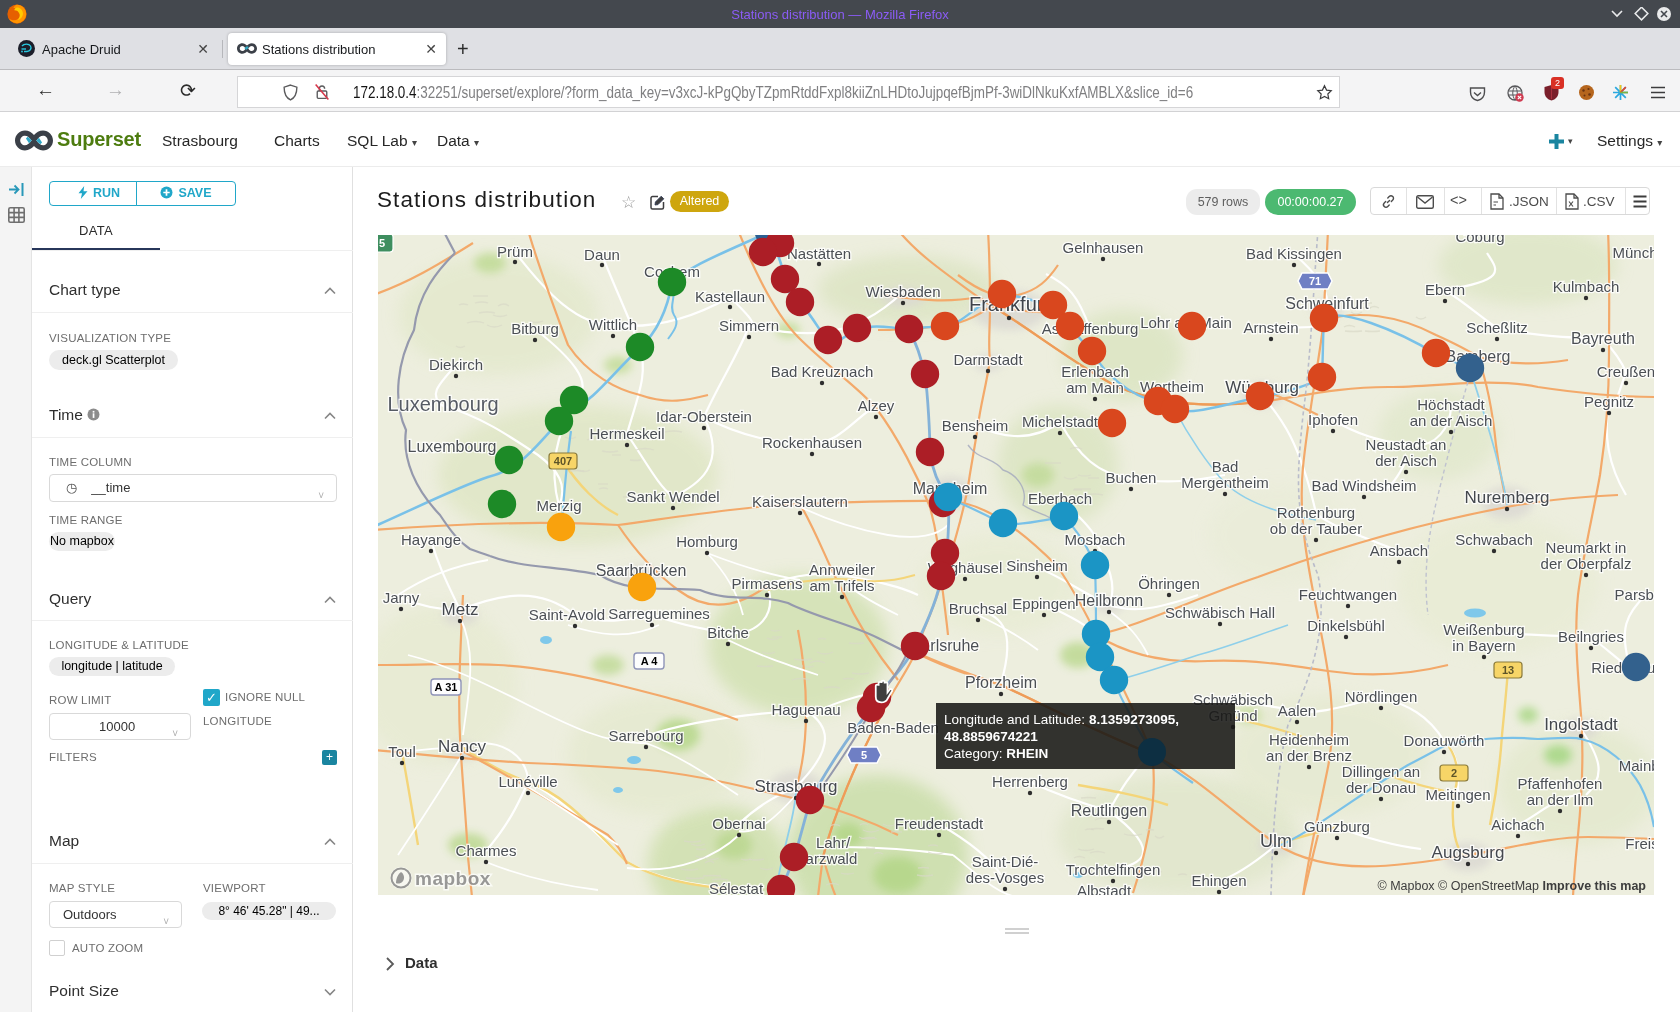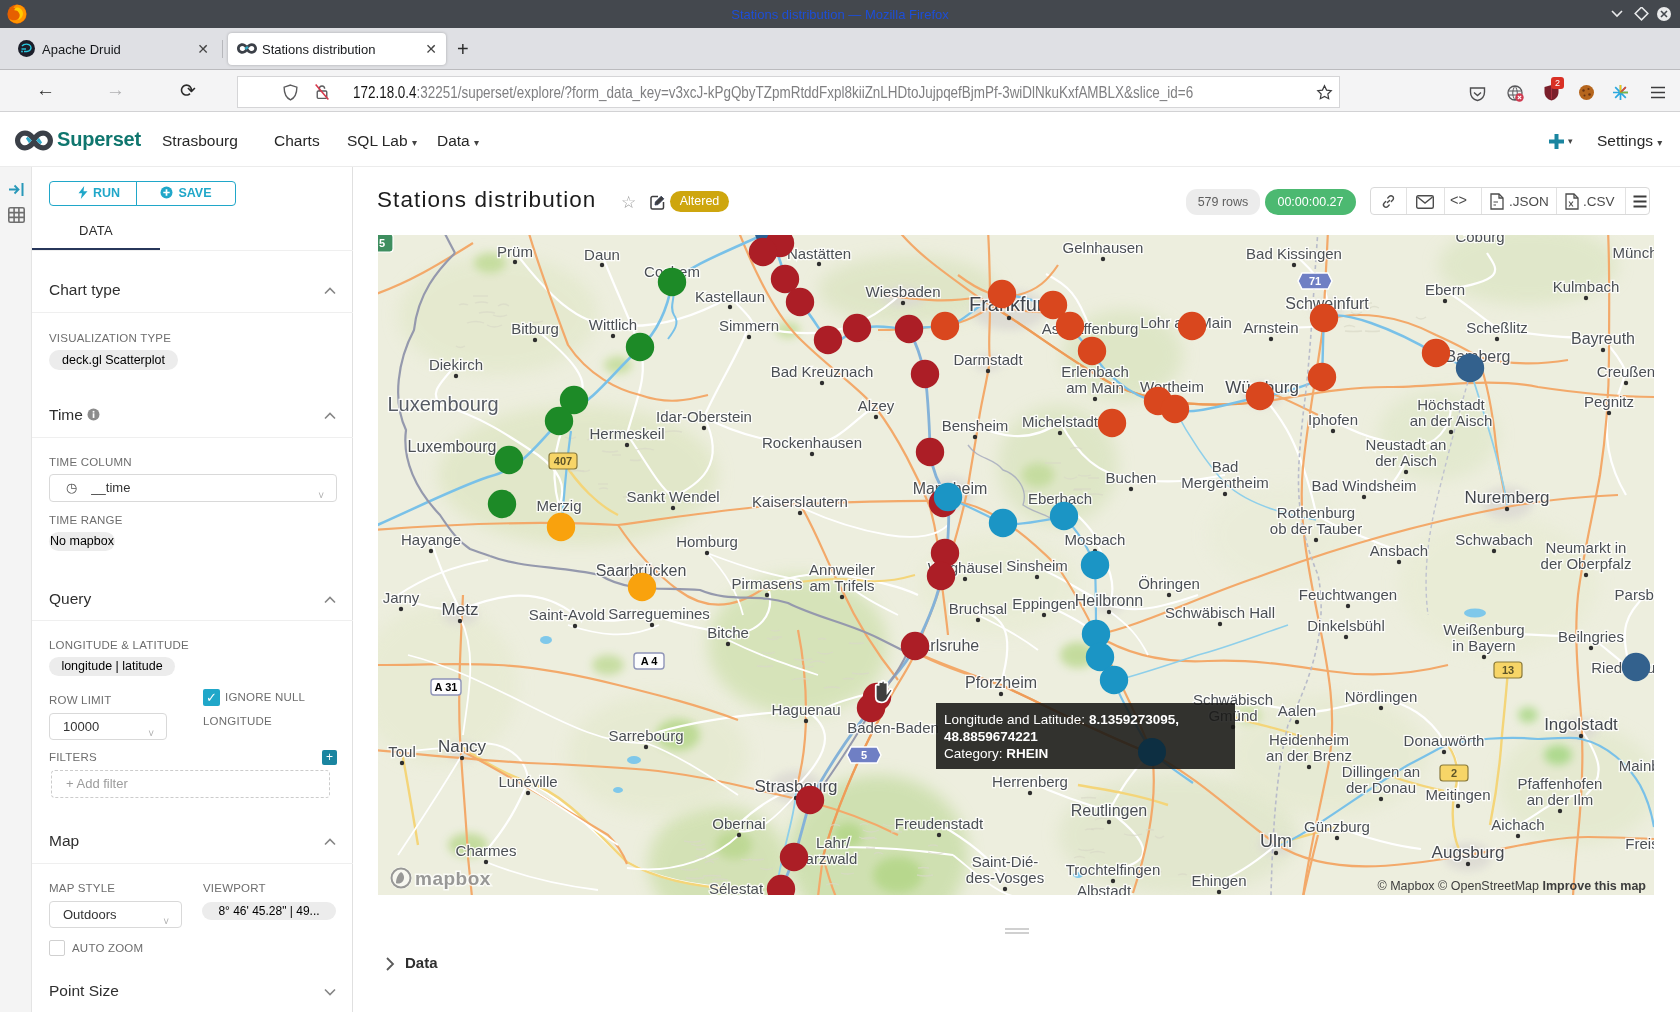--- a/index.html
+++ b/index.html
@@ -2,21 +2,21 @@
 <html><head>
 <meta charset="utf-8">
 <style>
   * { margin:0; padding:0; box-sizing:border-box; }
   html,body { width:1680px; height:1012px; overflow:hidden; background:#fff;
     font-family:"Liberation Sans", sans-serif; }
   .abs { position:absolute; }
   
   #titlebar { position:absolute; left:0; top:0; width:1680px; height:28px; background:#44484e; }
   #titletext { position:absolute; left:0; top:7px; width:1680px; text-align:center;
-    color:#1d4ed8; font-size:13px; }
+    color:#8b5cf6; font-size:13px; }
   #tabbar { position:absolute; left:0; top:28px; width:1680px; height:41px; background:#dfe0e4; }
   .tab { position:absolute; top:5px; height:32px; border-radius:4px; font-size:13px; color:#16181b; }
   #tab1 { left:8px; width:210px; }
   #tab2 { left:228px; width:218px; background:#fff; box-shadow:0 0 3px rgba(0,0,0,.25); }
   .tabtitle { position:absolute; left:34px; top:9px; }
   .tabclose { position:absolute; right:9px; top:8px; font-size:14px; color:#444; }
   #newtab { position:absolute; left:457px; top:10px; font-size:20px; color:#2b2b2b; }
   #tabsep { position:absolute; left:222px; top:12px; width:1px; height:18px; background:#b6b7bb; }
   #navbar { position:absolute; left:0; top:69px; width:1680px; height:43px; background:#f4f4f5;
     border-top:1px solid #bbbbbe; border-bottom:1px solid #d2d2d4; }
@@ -134,21 +134,21 @@
 <svg class="abs" style="left:1650px;top:86px;" width="16" height="13" viewBox="0 0 16 13">
   <path d="M1 1.5 H15 M1 6.5 H15 M1 11.5 H15" stroke="#3c3c3e" stroke-width="1.7"></path>
 </svg>
 
 <div id="appheader"></div>
 <svg class="abs" style="left:15px;top:130px;" width="38" height="21" viewBox="0 0 40 22">
   <path d="M10.5 0.5 C4.7 0.5 0 5.2 0 11 C0 16.8 4.7 21.5 10.5 21.5 C14.6 21.5 17.5 19.4 20 16.9 C22.5 19.4 25.4 21.5 29.5 21.5 C35.3 21.5 40 16.8 40 11 C40 5.2 35.3 0.5 29.5 0.5 C25.4 0.5 22.5 2.6 20 5.1 C17.5 2.6 14.6 0.5 10.5 0.5 Z M10.5 6 C13 6 14.9 7.8 16.4 9.6 L17.6 11 L16.4 12.4 C14.9 14.2 13 16 10.5 16 C7.7 16 5.5 13.8 5.5 11 C5.5 8.2 7.7 6 10.5 6 Z M29.5 6 C32.3 6 34.5 8.2 34.5 11 C34.5 13.8 32.3 16 29.5 16 C27 16 25.1 14.2 23.6 12.4 L22.4 11 L23.6 9.6 C25.1 7.8 27 6 29.5 6 Z" fill="#3b4048"></path>
   <path d="M13.3 7.0 C14.5 7.7 15.5 8.7 16.4 9.6 L17.6 11 L16.4 12.4 L14.8 14.0 L11.5 9.0 Z" fill="#2fa8c7"></path>
   <path d="M26.7 15.0 C25.5 14.3 24.5 13.3 23.6 12.4 L22.4 11 L23.6 9.6 L25.2 8.0 L28.5 13.0 Z" fill="#2fa8c7"></path>
 </svg>
-<div class="abs" style="left:57px;top:128px;font-size:20px;font-weight:bold;color:#0f766e;letter-spacing:-0.2px;">Superset</div>
+<div class="abs" style="left:57px;top:128px;font-size:20px;font-weight:bold;color:#4d7c0f;letter-spacing:-0.2px;">Superset</div>
 <svg class="abs" style="left:1549px;top:134px;" width="15" height="15" viewBox="0 0 15 15">
   <path d="M7.5 0 V15 M0 7.5 H15" stroke="#1a85a0" stroke-width="4"></path>
 </svg>
 <div class="abs" style="left:1568px;top:136px;font-size:9px;color:#444;">▾</div>
 <div class="navlink" style="left:162px;">Strasbourg</div>
 <div class="navlink" style="left:274px;">Charts</div>
 <div class="navlink" style="left:347px;">SQL Lab <span style="font-size:10px;color:#444;">▾</span></div>
 <div class="navlink" style="left:437px;">Data <span style="font-size:10px;color:#444;">▾</span></div>
 <div class="navlink" style="left:1597px;font-size:15.5px;">Settings <span style="font-size:10px;color:#444;">▾</span></div>
 
@@ -200,29 +200,28 @@
   <div class="pill" style="left:17px;top:365px;width:66px;height:19px;line-height:19px;">No mapbox</div>
 
   <div class="seclabel" style="left:17px;top:423px;">Query</div>
     <svg class="chev" style="top:429px;width:12px;height:8px;" viewBox="0 0 12 8">
       <path d="M1 6.5 L6 1.5 L11 6.5" fill="none" stroke="#868686" stroke-width="1.6"></path>
     </svg>
   <div class="divider" style="top:453px;"></div>
   <div class="flabel" style="top:472px;">LONGITUDE &amp; LATITUDE</div>
   <div class="pill" style="left:17px;top:490px;width:126px;height:19px;line-height:19px;">longitude | latitude</div>
   <div class="flabel" style="top:527px;">ROW LIMIT</div>
-  <div class="selbox" style="top:546px;width:118px;height:27px;line-height:25px;">
+  <div class="selbox" style="top:546px;width:142px;height:27px;line-height:25px;padding-left:36px;">
     <span style="margin-left:13px;">10000</span><span class="caret-d" style="right:12px;top:7px;">˅</span>
   </div>
   <div style="position:absolute;left:171px;top:522px;width:17px;height:17px;background:#20a7c9;border-radius:2px;color:#fff;font-size:13px;text-align:center;line-height:17px;">✓</div>
   <div class="flabel" style="left:193px;top:524px;">IGNORE NULL</div>
   <div class="flabel" style="left:171px;top:548px;">LONGITUDE</div>
   <div class="flabel" style="top:584px;">FILTERS</div>
   <div style="position:absolute;left:290px;top:583px;width:15px;height:15px;background:#1a85a0;border-radius:2px;color:#fff;font-size:12px;text-align:center;line-height:15px;">+</div>
-  <div style="position:absolute;left:19px;top:603px;width:279px;height:28px;border:1px dashed #ccc;border-radius:4px;color:#9c9c9c;font-size:13px;line-height:26px;"><span style="margin-left:14px;">+ Add filter</span></div>
 
   <div class="seclabel" style="left:17px;top:665px;">Map</div>
     <svg class="chev" style="top:671px;width:12px;height:8px;" viewBox="0 0 12 8">
       <path d="M1 6.5 L6 1.5 L11 6.5" fill="none" stroke="#868686" stroke-width="1.6"></path>
     </svg>
   <div class="divider" style="top:696px;"></div>
   <div class="flabel" style="top:715px;">MAP STYLE</div>
   <div class="flabel" style="left:171px;top:715px;">VIEWPORT</div>
   <div class="selbox" style="top:734px;width:133px;height:27px;line-height:25px;">
     <span style="margin-left:13px;">Outdoors</span><span class="caret-d" style="right:12px;top:7px;">˅</span>

